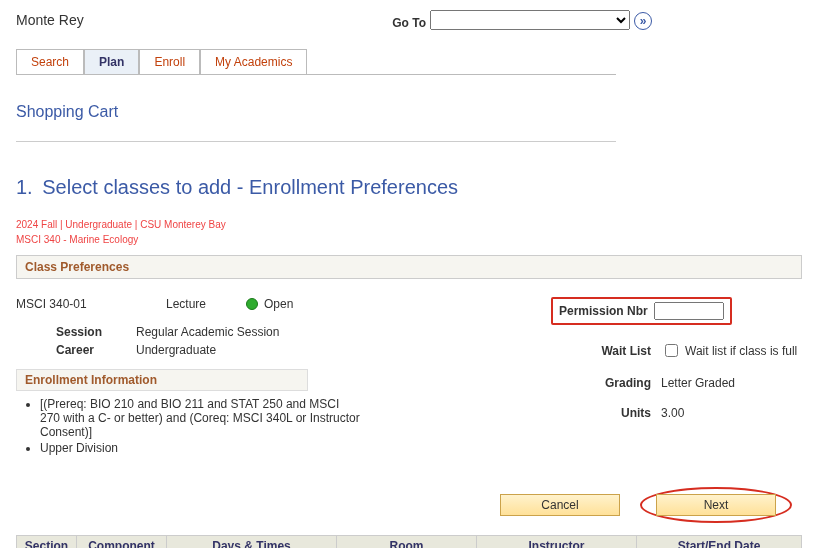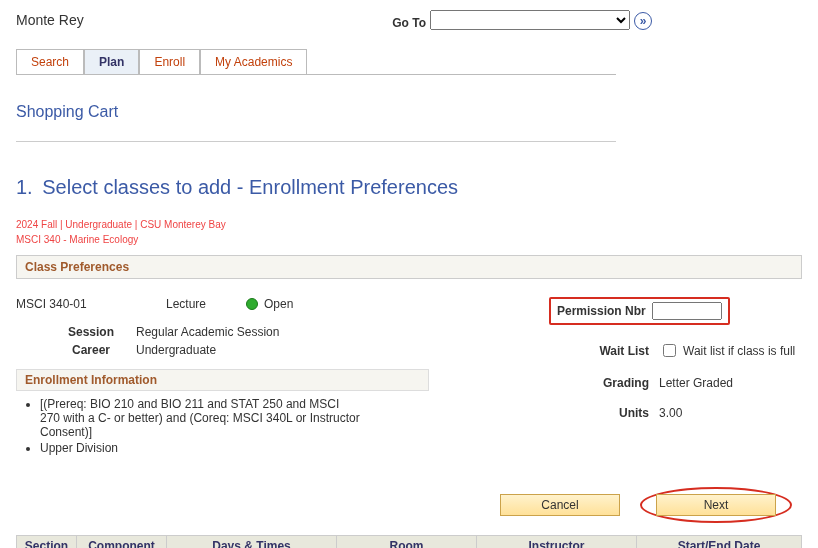--- a/index.html
+++ b/index.html
@@ -12,30 +12,30 @@
     .goto-btn { width: 18px; height: 18px; border: 1.5px solid #3b5aa6; border-radius: 50%; margin-left: 4px; color:#3b5aa6; display:inline-flex; align-items:center; justify-content:center; font-size:12px; background:#fff; cursor:pointer; font-weight:bold; }
     .tabs { display: flex; border-bottom: 0; margin-bottom: 0; }
     .tab { padding: 5px 14px; border: 1px solid #bbb; background: #fff; cursor: pointer; font-size: 12px; color: #c2410c; margin-right: 0; position: relative; top: 1px; }
     .tab.active { background: #eaf0f7; font-weight: bold; color: #336; }
     .tabs-underline { border-bottom: 1px solid #bbb; width: 600px; margin-bottom: 28px; }
     .section-title { color: #3b5aa6; font-size: 16px; border-bottom: 1px solid #ccc; padding-bottom: 20px; width: 600px; margin-bottom: 34px; }
     .page-title { color: #3b5aa6; font-size: 20px; margin-bottom: 20px; }
     .page-title .num { margin-right: 4px;}
     .term-line, .course-line { color: #ef4444; font-size: 10px; margin-bottom: 4px; }
     .class-prefs-bar { background: #f6f5f0; border: 1px solid #ccc; padding: 4px 8px; color: #a05a2c; font-weight: bold; font-size: 12px; margin-top: 10px; margin-bottom: 18px; }
-    .prefs-body { display:flex; }
+    .prefs-body { display:flex;gap:35px; }
     .left-col { flex: 0 0 380px; }
     .right-col { flex: 1; }
     .row-inline { display:flex; align-items:center; margin-bottom: 14px; }
     .class-id { width: 150px; display:inline-block; }
     .open-dot { width:12px; height:12px; background:#2eab2e; border:1px solid #1a7a1a; border-radius:50%; display:inline-block; margin-right:6px; }
     .sc-pair { display:flex; margin:4px 0; }
-    .sc-label { width: 80px; text-align:center; padding-right: 10px; font-weight:bold; font-size:12px; }
+    .sc-label { width: 80px; text-align:left; padding-right: 10px; font-weight:bold; font-size:12px; }
     .sc-val { font-size:12px; }
-    .enroll-info-bar { background:#f6f5f0; border:1px solid #ddd; padding:3px 8px; color:#a05a2c; font-size:12px; font-weight:bold; width:413px; margin-top:12px; margin-bottom:6px; }
+    .enroll-info-bar { background:#f6f5f0; border:1px solid #ddd; padding:3px 8px; color:#a05a2c; font-size:12px; font-weight:bold; width:292px; margin-top:12px; margin-bottom:6px; }
     ul.reqs { margin:4px 0 0 24px; padding:0; font-size:12px; color:#333; max-width:320px; }
     ul.reqs li { margin-bottom: 2px; }
     .right-row { display:flex; align-items:center; margin: 0 0 16px 0; }
     .right-label { width: 230px; text-align:right; padding-right: 10px; font-weight:bold; font-size:12px; }
     .right-val { font-size:12px; display:flex; align-items:center; }
     .permission-highlight { border: 2.5px solid #d62d20; padding: 3px 6px; display:inline-flex; align-items:center; border-radius: 2px; }
     .permission-highlight .right-label { width:auto; padding-right:6px; }
     .perm-input { width:70px; height:18px; font-size:12px; }
     .checkbox-wrap { display:flex; align-items:center; }
     .button-row { display:flex; justify-content:flex-end; margin-top:30px; margin-bottom:12px; padding-right:10px; align-items:center; gap: 20px; }

